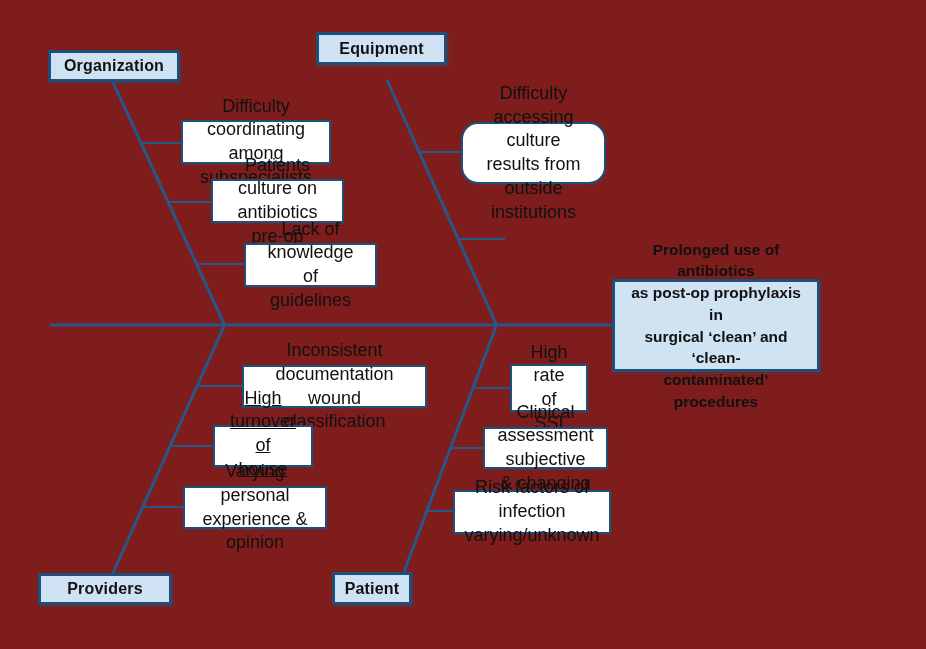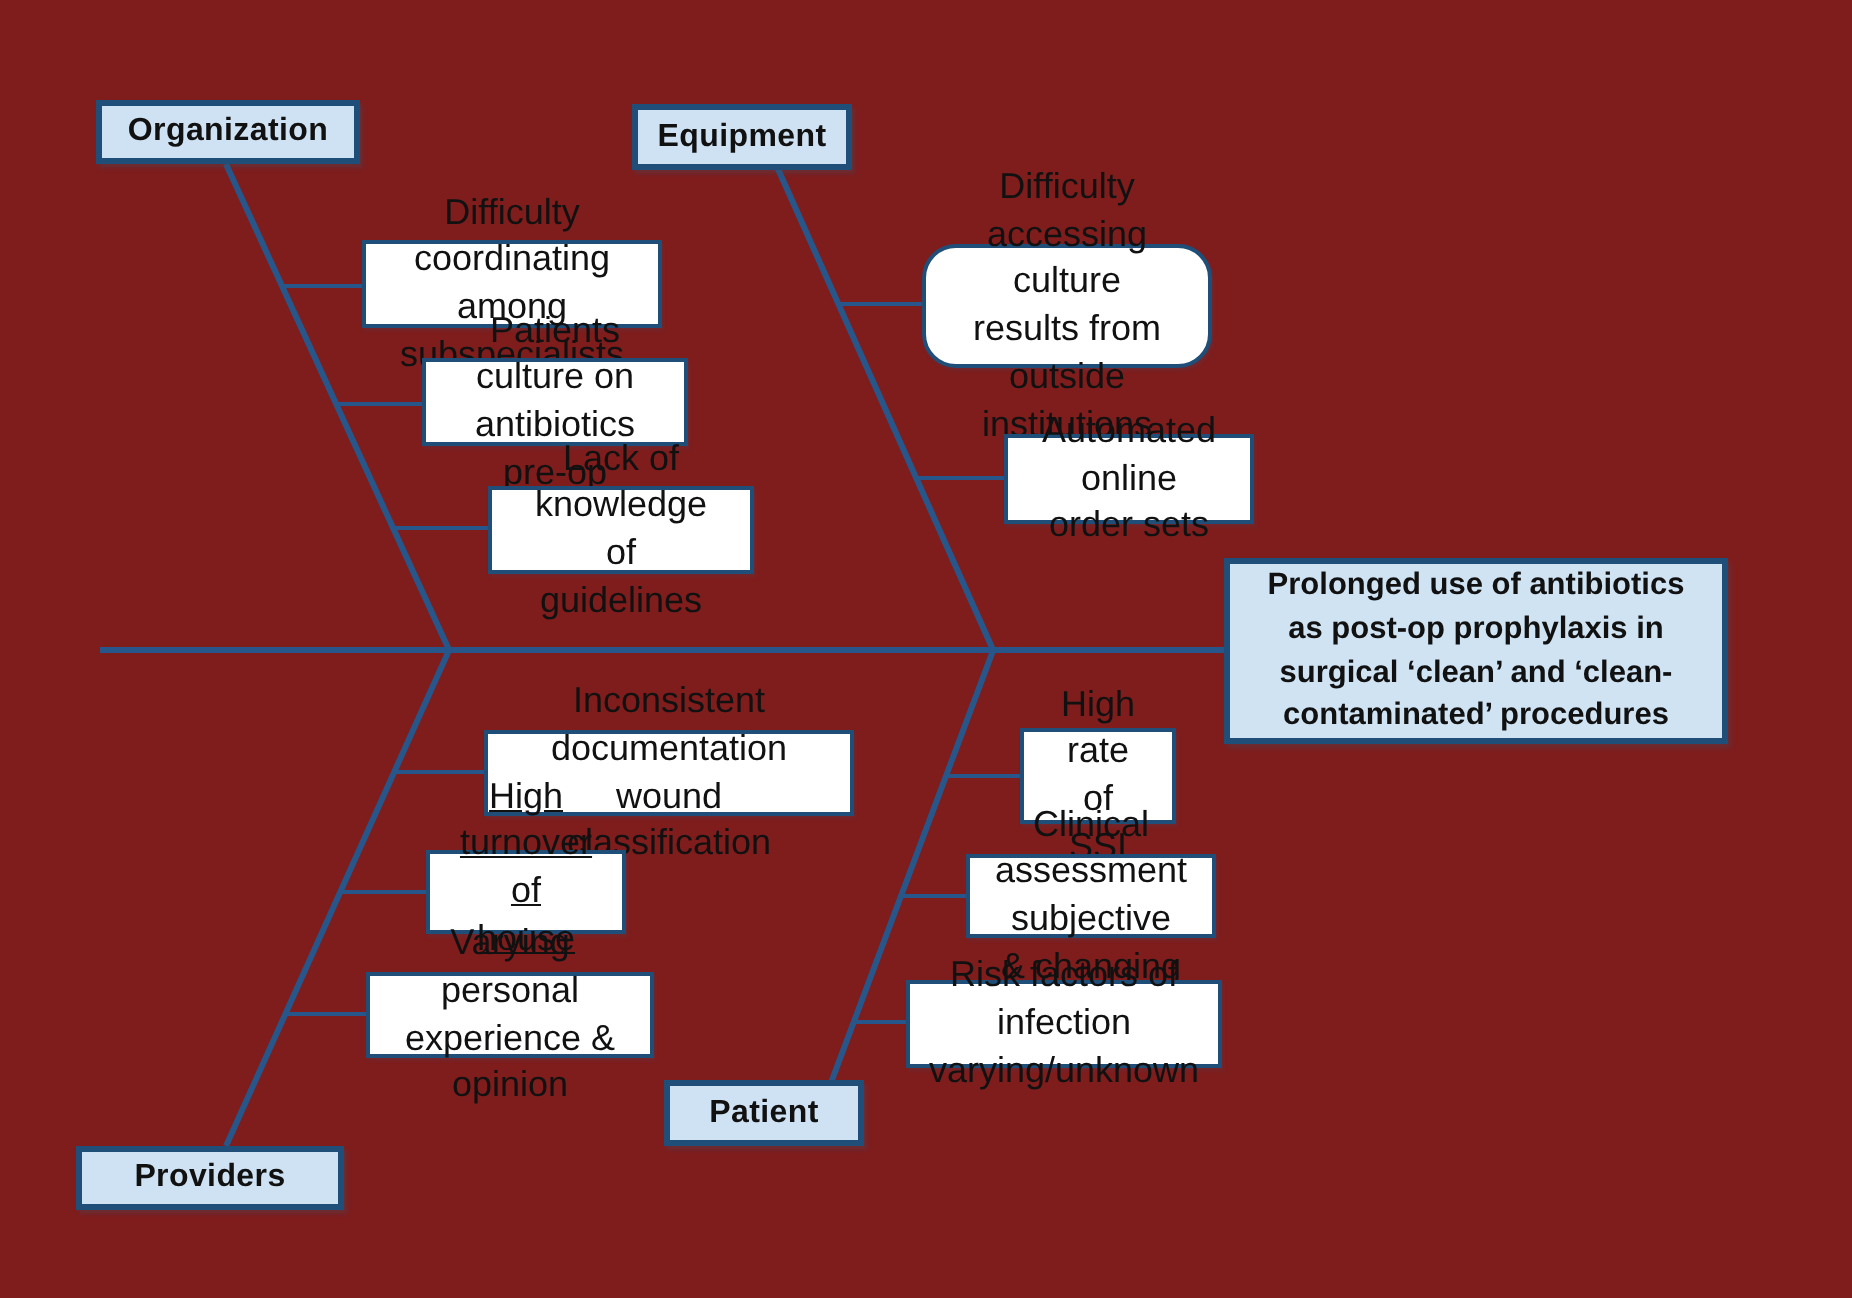--- a/index.html
+++ b/index.html
@@ -72,49 +72,47 @@
     <line class="stub" x1="458" y1="239" x2="505" y2="239"></line>
     <line class="stub" x1="197" y1="386" x2="245" y2="386"></line>
     <line class="stub" x1="170" y1="446" x2="216" y2="446"></line>
     <line class="stub" x1="143" y1="507" x2="186" y2="507"></line>
     <line class="stub" x1="473" y1="388" x2="513" y2="388"></line>
     <line class="stub" x1="451" y1="448" x2="486" y2="448"></line>
     <line class="stub" x1="427" y1="511" x2="456" y2="511"></line>
   </svg>
 
   <div class="box cat" style="left:48px;  top:50px;  width:132px; height:32px;">Organization</div>
-  <div class="box cat" style="left:316px; top:52px;  width:110px; height:33px;">Equipment</div>
+  <div class="box cat" style="left:316px; top:32px;  width:131px; height:33px;">Equipment</div>
   <div class="box cat" style="left:38px;  top:573px; width:134px; height:32px;">Providers</div>
-  <div class="box cat" style="left:332px; top:540px; width:100px; height:33px;">Patient</div>
+  <div class="box cat" style="left:332px; top:572px; width:80px; height:33px;">Patient</div>
 
   <div class="box cause" style="left:181px; top:120px; width:150px; height:44px;">Difficulty coordinating
 among subspecialists</div>
   <div class="box cause" style="left:211px; top:179px; width:133px; height:44px;">Patients culture on
 antibiotics pre-op</div>
   <div class="box cause" style="left:244px; top:243px; width:133px; height:44px;">Lack of knowledge
 of guidelines</div>
 
   <div class="box cause" style="left:461px; top:122px; width:145px; height:62px;border-radius:17px;">Difficulty accessing
 culture results from
 outside institutions</div>
-  <div class="box cause" style="left:502px; top:217px; width:125px; height:45px;">Automated online
-order sets</div>
 
   <div class="box cause" style="left:242px; top:365px; width:185px; height:43px;">Inconsistent documentation
 wound classification</div>
   <div class="box cause" style="left:213px; top:425px; width:100px; height:42px;text-decoration:underline;">High turnover
 of house staff</div>
   <div class="box cause" style="left:183px; top:486px; width:144px; height:43px;">Varying personal
 experience &amp; opinion</div>
 
   <div class="box cause" style="left:510px; top:364px; width:78px;  height:48px;">High rate
 of SSI</div>
   <div class="box cause" style="left:483px; top:427px; width:125px; height:42px;">Clinical assessment
 subjective &amp; changing</div>
   <div class="box cause" style="left:453px; top:490px; width:158px; height:44px;">Risk factors of infection
 varying/unknown</div>
 
-  <div class="box effect" style="left:612px; top:279px; width:252px; height:93px;">Prolonged use of antibiotics
+  <div class="box effect" style="left:612px; top:279px; width:208px; height:93px;">Prolonged use of antibiotics
 as post-op prophylaxis in
 surgical ‘clean’ and ‘clean-
 contaminated’ procedures</div>
 
 </div>
 
 </body></html>

